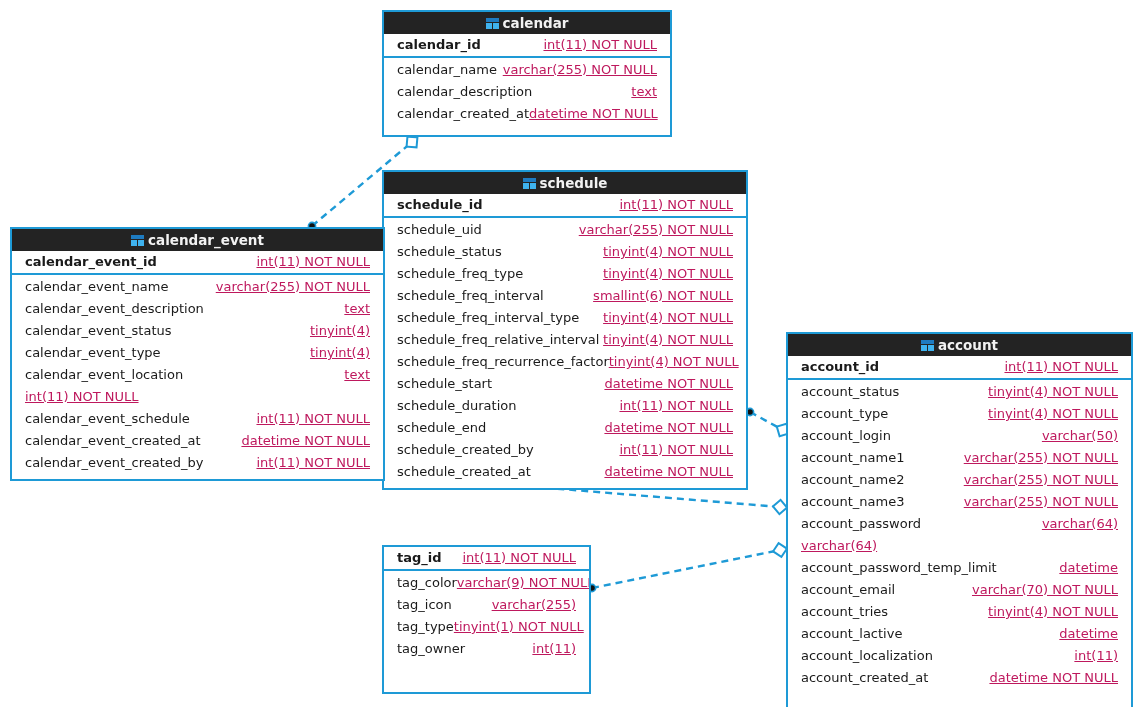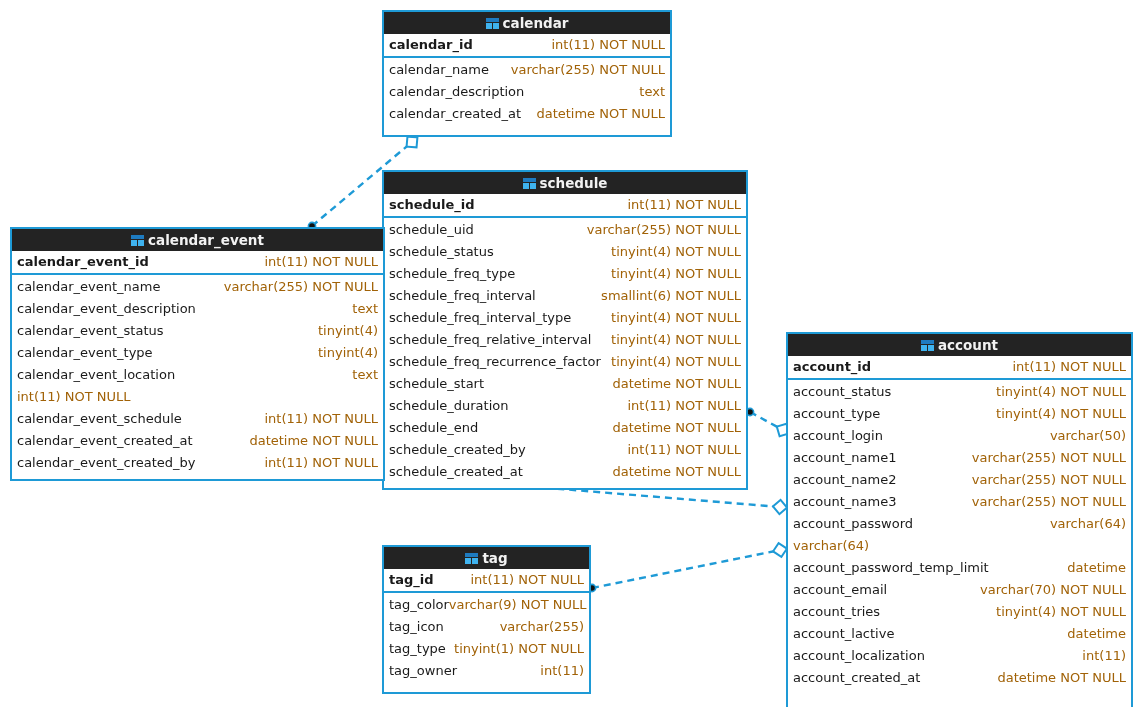--- a/index.html
+++ b/index.html
@@ -63,35 +63,35 @@
   }
   .tbl-icon .c1 { left: 0; top: 5px; width: 6px; height: 6px; background: #3fb3ef; }
   .tbl-icon .c2 { left: 7px; top: 5px; width: 6px; height: 6px; background: #3fb3ef; }
   .pk-row, .attr-row {
     display: flex;
     justify-content: space-between;
     align-items: center;
     font-size: 13px;
     line-height: 22px;
     height: 22px;
-    padding: 0 5px;
+    padding: 0 13px;
     color: #1a1a1a;
     white-space: nowrap;
     box-sizing: border-box;
   }
   .pk-row {
     font-weight: bold;
     border-bottom: 2px solid #1e9ad6;
     height: 24px;
     line-height: 24px;
   }
   .pk-row .ftype { font-weight: normal; }
   .attrs { padding-top: 1px; }
   .fname { text-align: left; }
-  .ftype { text-align: center; color: #a16207; }
+  .ftype { text-align: center; color: #be185d; text-decoration: underline; }
 </style>
 </head>
 <body>
 
 <div id="canvas">
   <svg class="links" id="links">
       <g>
         <line x1="312" y1="226" x2="412" y2="142" stroke="#1e9ad6" stroke-width="2.4" stroke-dasharray="7 5"></line>
         <circle cx="312" cy="226" r="3.6" fill="#111111" stroke="#1e9ad6" stroke-width="1.6"></circle>
         <rect x="407" y="137" width="10" height="10" fill="#ffffff" stroke="#1e9ad6" stroke-width="2" transform="rotate(4.9697407281103025 412 142)"></rect>
@@ -298,21 +298,20 @@
             <span class="fname">account_localization</span>
             <span class="ftype">int(11)</span>
           </div>
           <div class="attr-row">
             <span class="fname">account_created_at</span>
             <span class="ftype">datetime NOT NULL</span>
           </div>
         </div>
       </div>
       <div class="entity" style="left: 382px; top: 545px; width: 209px; height: 149px;">
-        <div class="entity-header"><span class="tbl-icon"><i class="bar"></i><i class="c1"></i><i class="c2"></i></span><span>tag</span></div>
         <div class="pk-row">
           <span class="fname">tag_id</span>
           <span class="ftype">int(11) NOT NULL</span>
         </div>
         <div class="attrs">
           <div class="attr-row">
             <span class="fname">tag_color</span>
             <span class="ftype">varchar(9) NOT NULL</span>
           </div>
           <div class="attr-row">

